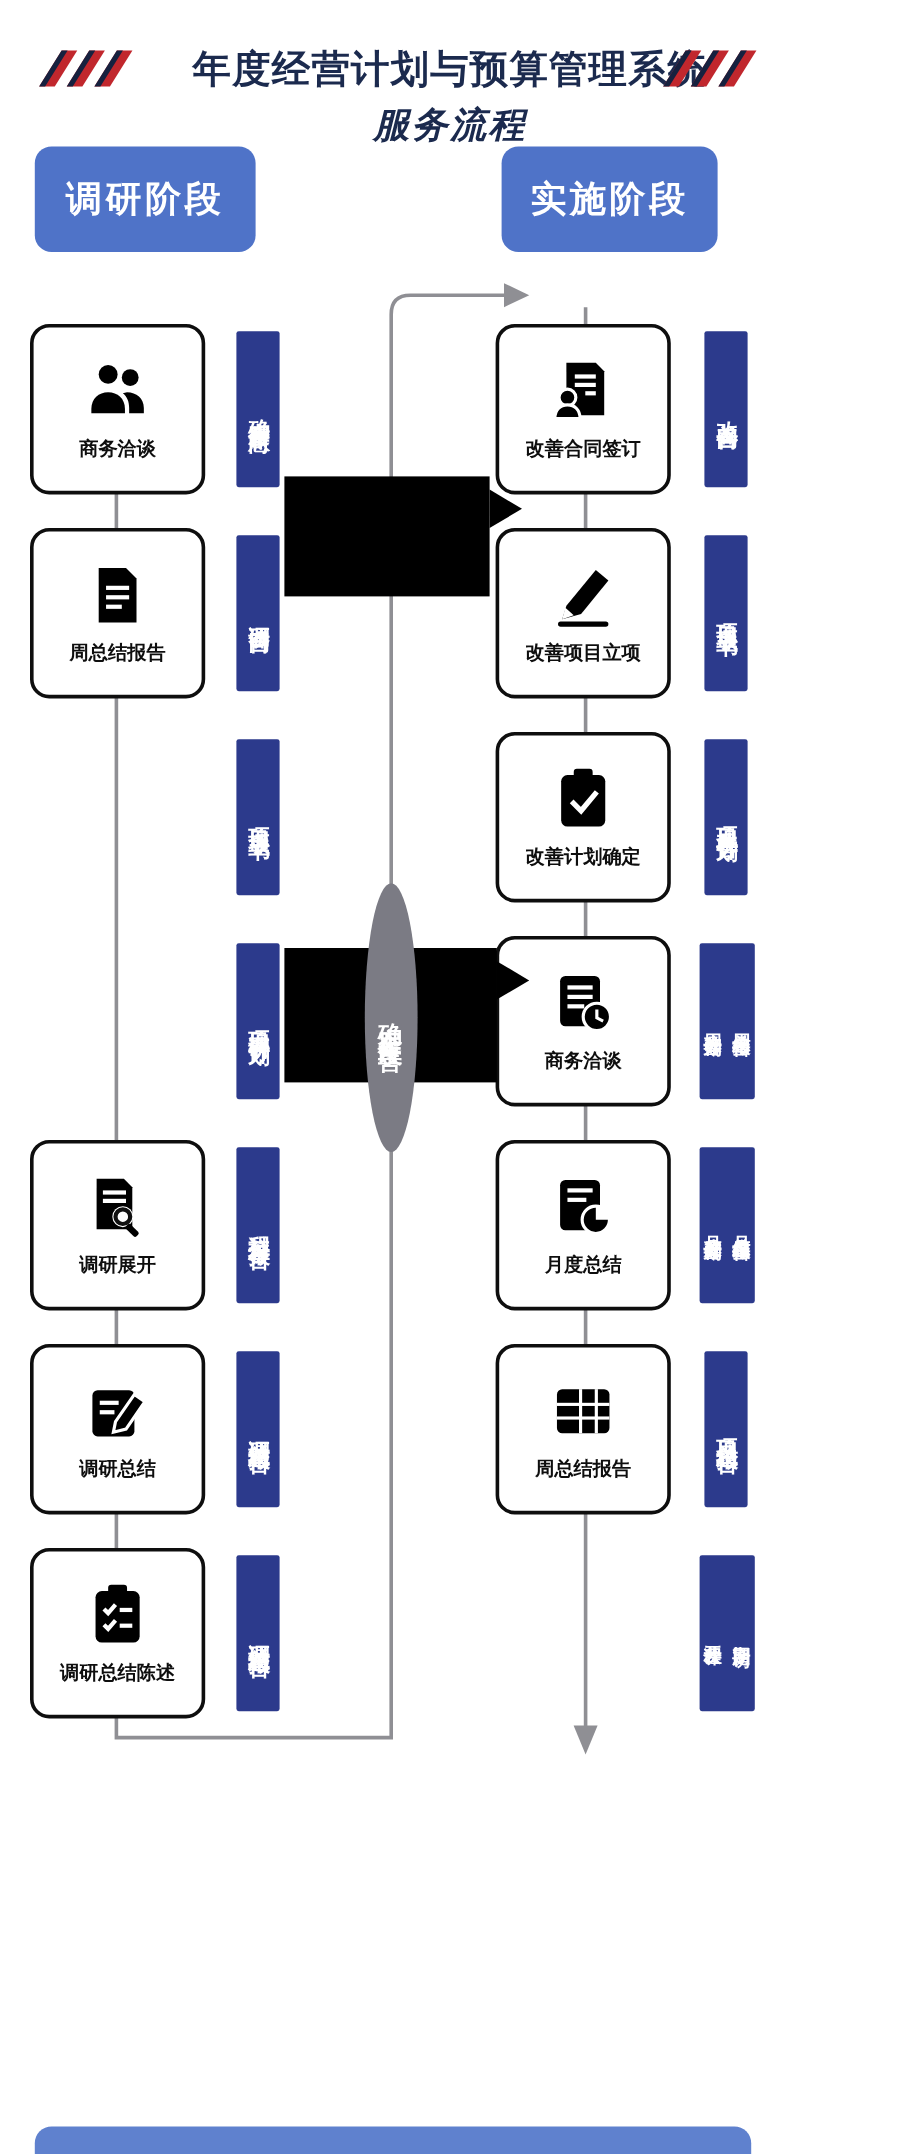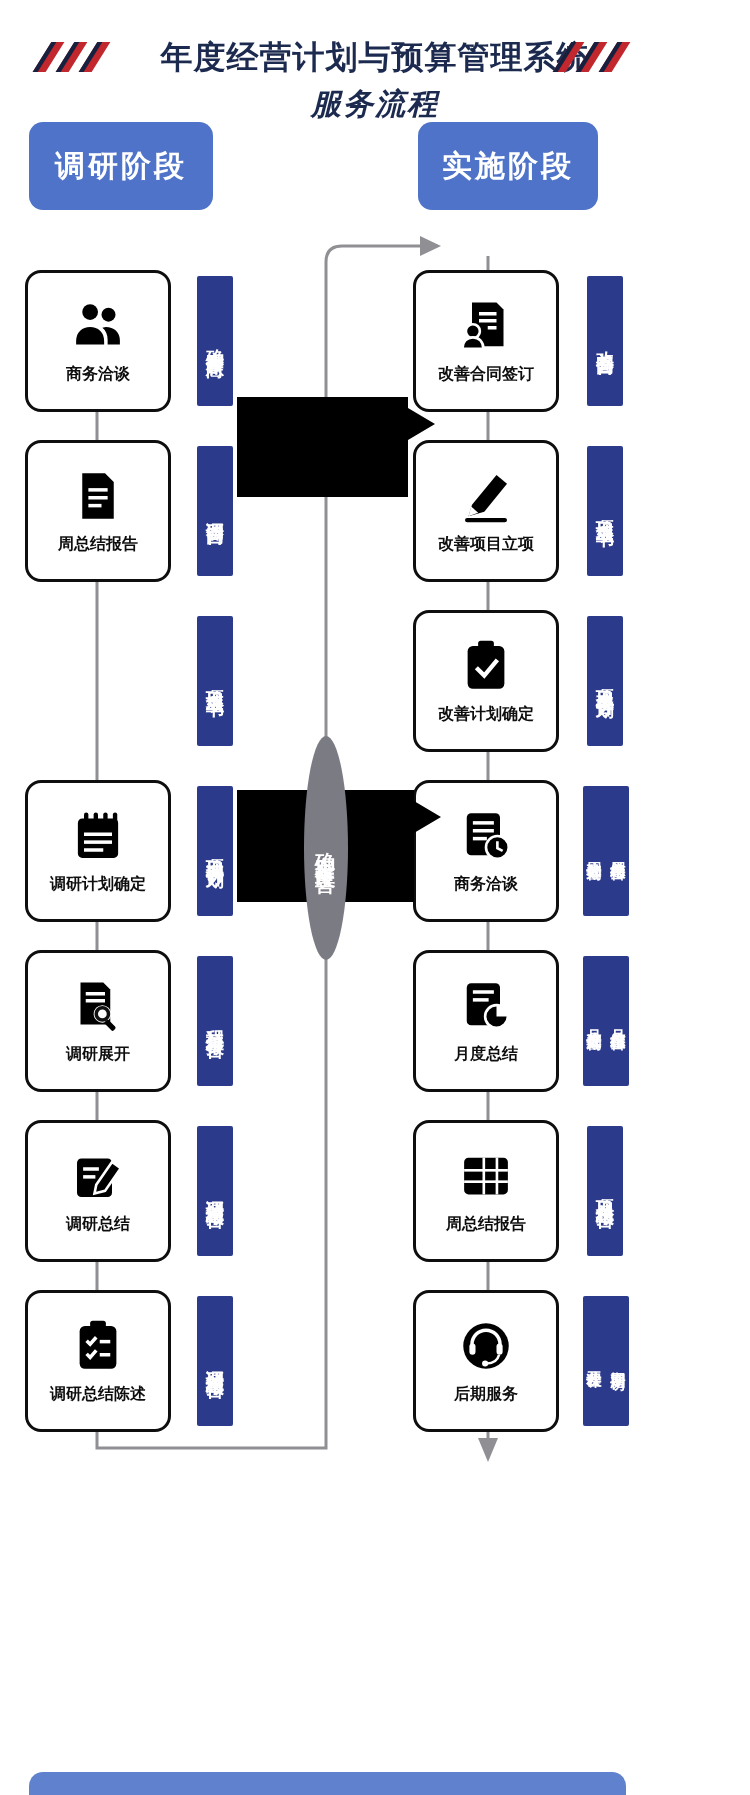--- a/index.html
+++ b/index.html
@@ -123,35 +123,20 @@
     <span class="card-label">周总结报告</span>
   </div>
   <div class="tag col-left" style="top:446px">
     <span>调研合同</span>
   </div>
 
   <div class="tag col-left" style="top:616px">
     <span>项目立项书</span>
   </div>
 
-  <div class="card col-left" style="top:780px">
-    <span class="icon">
-      <svg viewBox="0 0 64 64">
-          <rect x="9" y="12" width="46" height="45" rx="5"></rect>
-          <rect x="16" y="5" width="5" height="13" rx="2.5"></rect>
-          <rect x="27" y="5" width="5" height="13" rx="2.5"></rect>
-          <rect x="38" y="5" width="5" height="13" rx="2.5"></rect>
-          <rect x="49" y="5" width="5" height="13" rx="2.5"></rect>
-          <rect x="16" y="28" width="32" height="4" fill="#fff"></rect>
-          <rect x="16" y="37" width="32" height="4" fill="#fff"></rect>
-          <rect x="16" y="46" width="22" height="4" fill="#fff"></rect>
-        </svg>
-    </span>
-    <span class="card-label">调研计划确定</span>
-  </div>
   <div class="tag col-left" style="top:786px">
     <span>项目调研计划</span>
   </div>
 
   <div class="card col-left" style="top:950px">
     <span class="icon">
       <svg viewBox="0 0 64 64">
           <path d="M12 5h26l8 8v40H12z"></path>
           <rect x="18" y="16" width="22" height="4" fill="#fff"></rect>
           <rect x="18" y="24" width="22" height="4" fill="#fff"></rect>
@@ -288,33 +273,20 @@
           <rect x="28" y="11" width="3" height="42" fill="#fff"></rect>
           <rect x="43" y="11" width="3" height="42" fill="#fff"></rect>
         </svg>
     </span>
     <span class="card-label">周总结报告</span>
   </div>
   <div class="tag col-right" style="top:1126px">
     <span>项目总结报告</span>
   </div>
 
-  <div class="card col-right" style="top:1290px">
-    <span class="icon">
-      <svg viewBox="0 0 64 64">
-          <circle cx="32" cy="32" r="26"></circle>
-          <path d="M16 30a16 16 0 0 1 32 0" fill="none" stroke="#fff" stroke-width="4"></path>
-          <rect x="13" y="29" width="7" height="13" rx="3.5" fill="#fff"></rect>
-          <rect x="44" y="29" width="7" height="13" rx="3.5" fill="#fff"></rect>
-          <path d="M47 42c-2 7-8 10-14 10" fill="none" stroke="#fff" stroke-width="3"></path>
-          <circle cx="31" cy="52" r="3.5" fill="#fff"></circle>
-        </svg>
-    </span>
-    <span class="card-label">后期服务</span>
-  </div>
   <div class="tag col-right two" style="top:1296px">
     <span>公开课程</span>
     <span>定期回访</span>
   </div>
 
   <div class="bottom-banner"></div>
 
 </div>
 
 </body></html>

